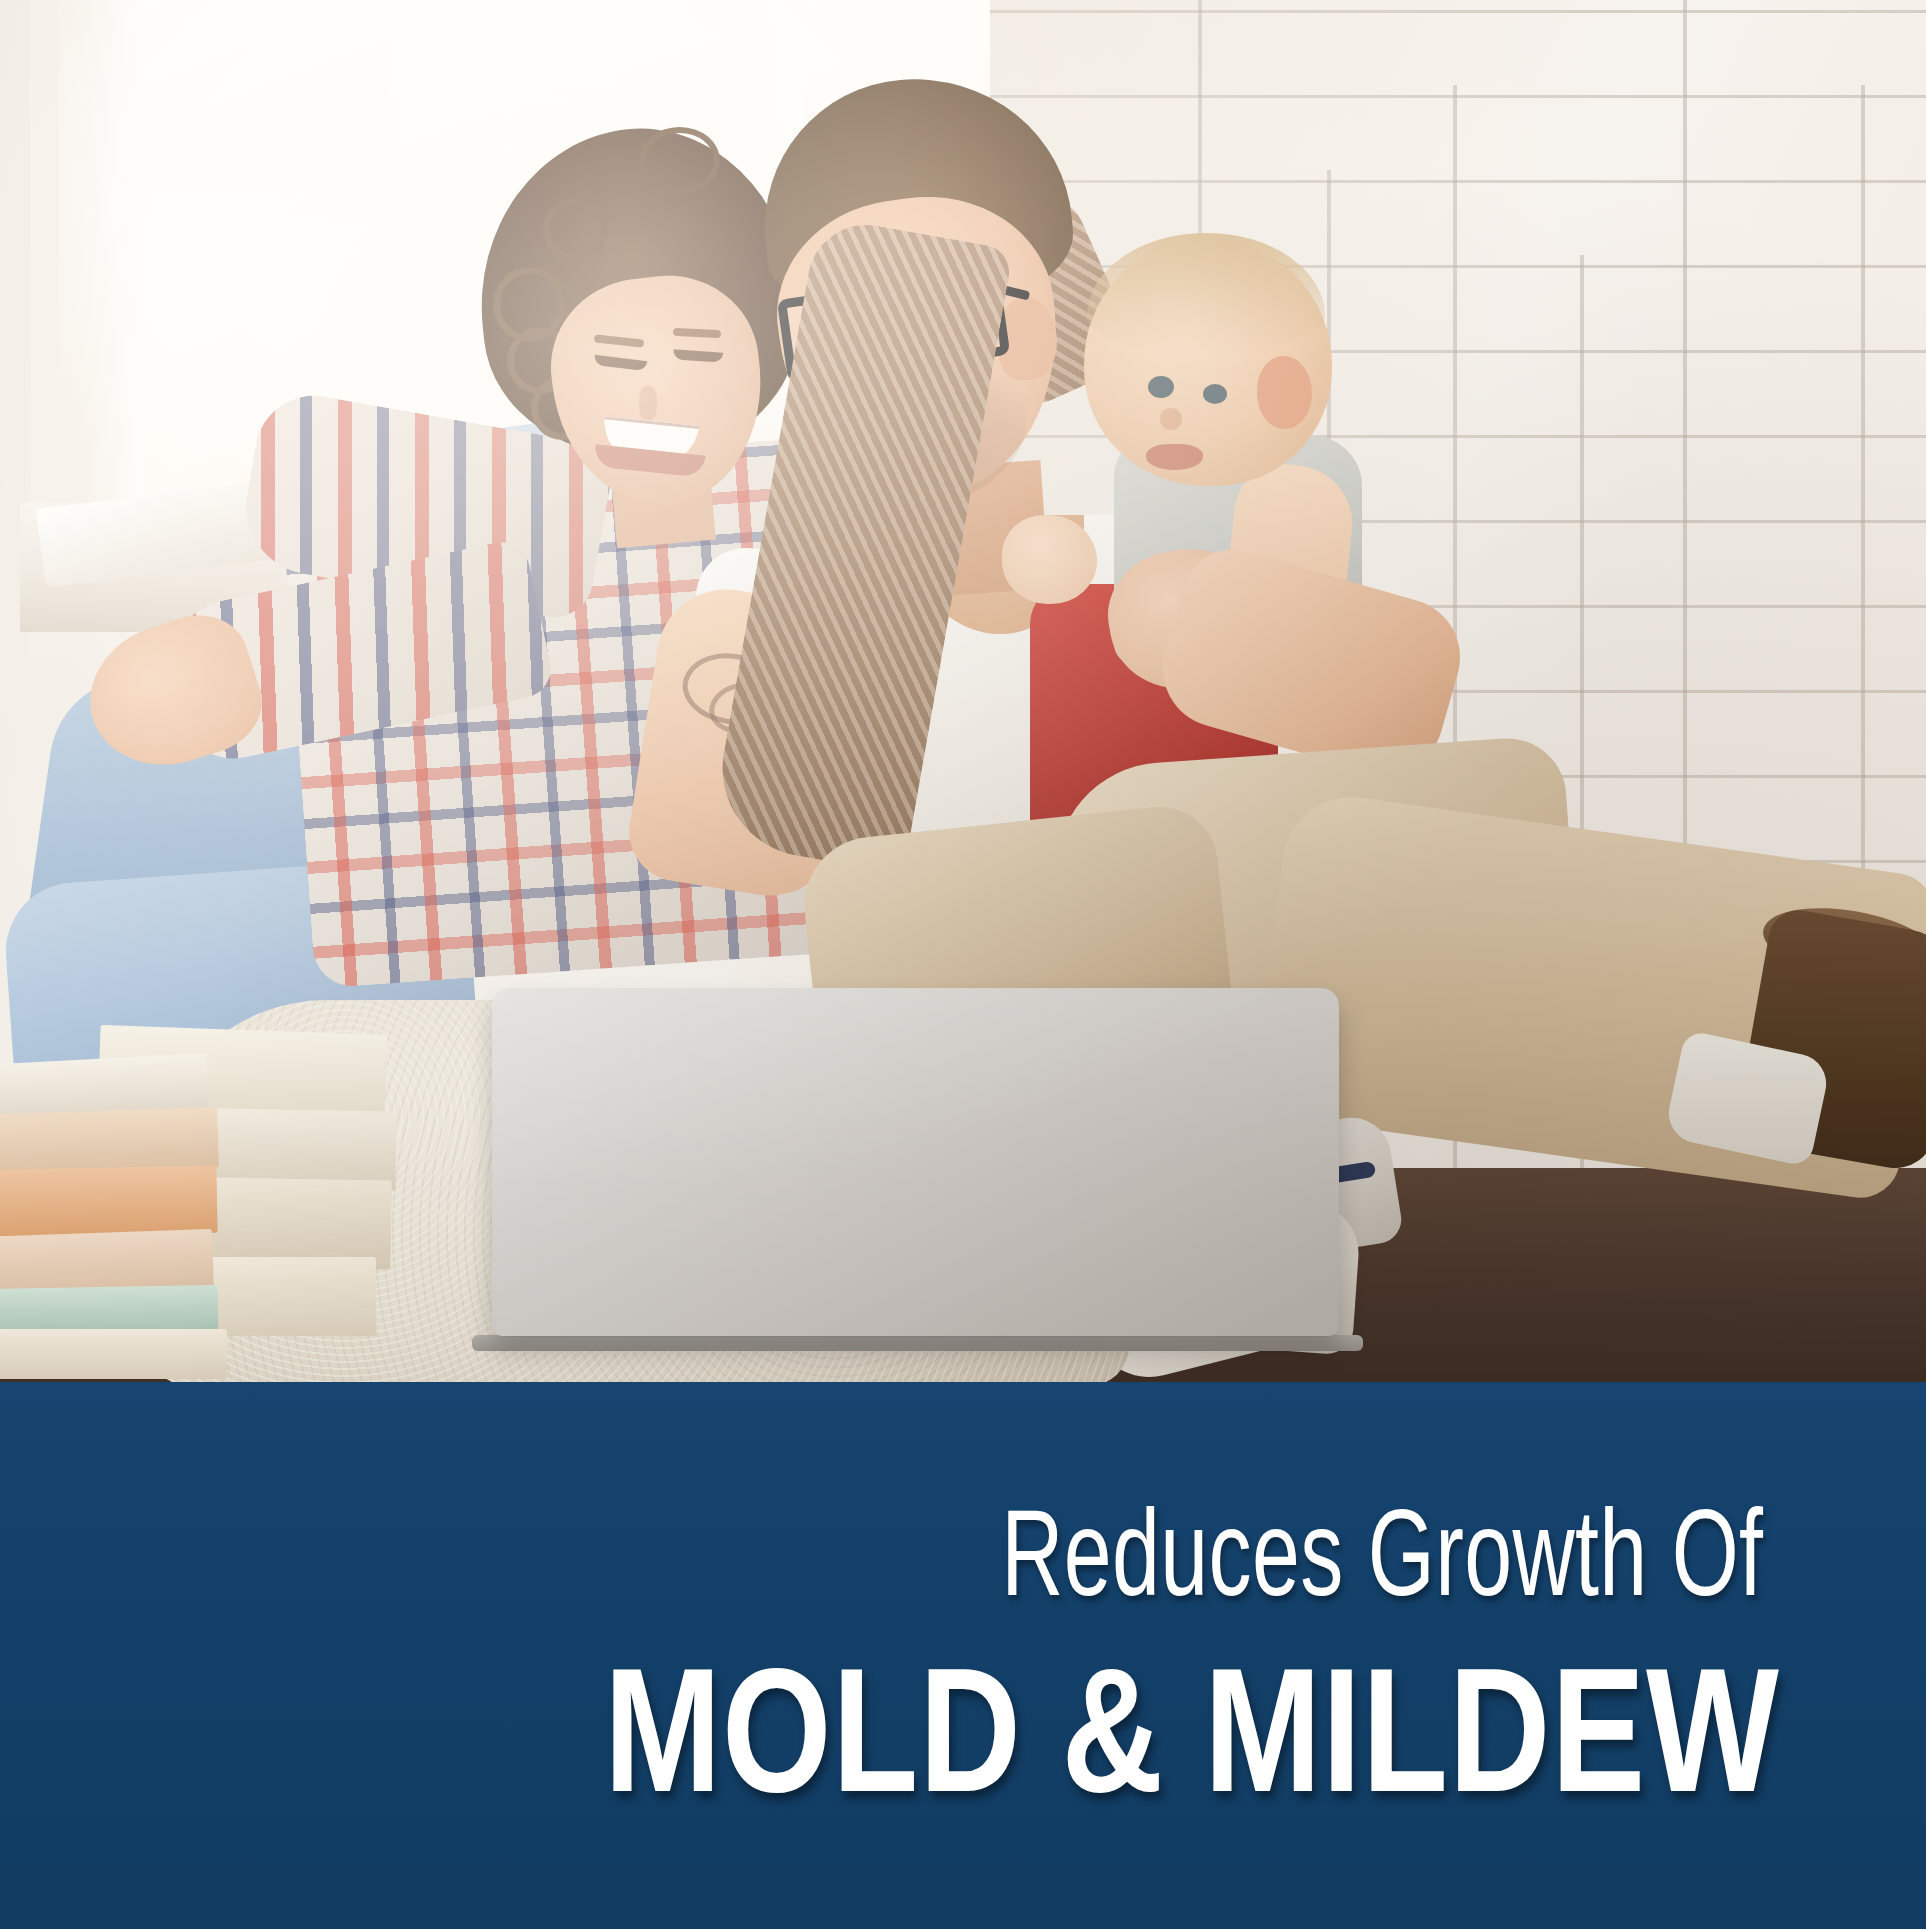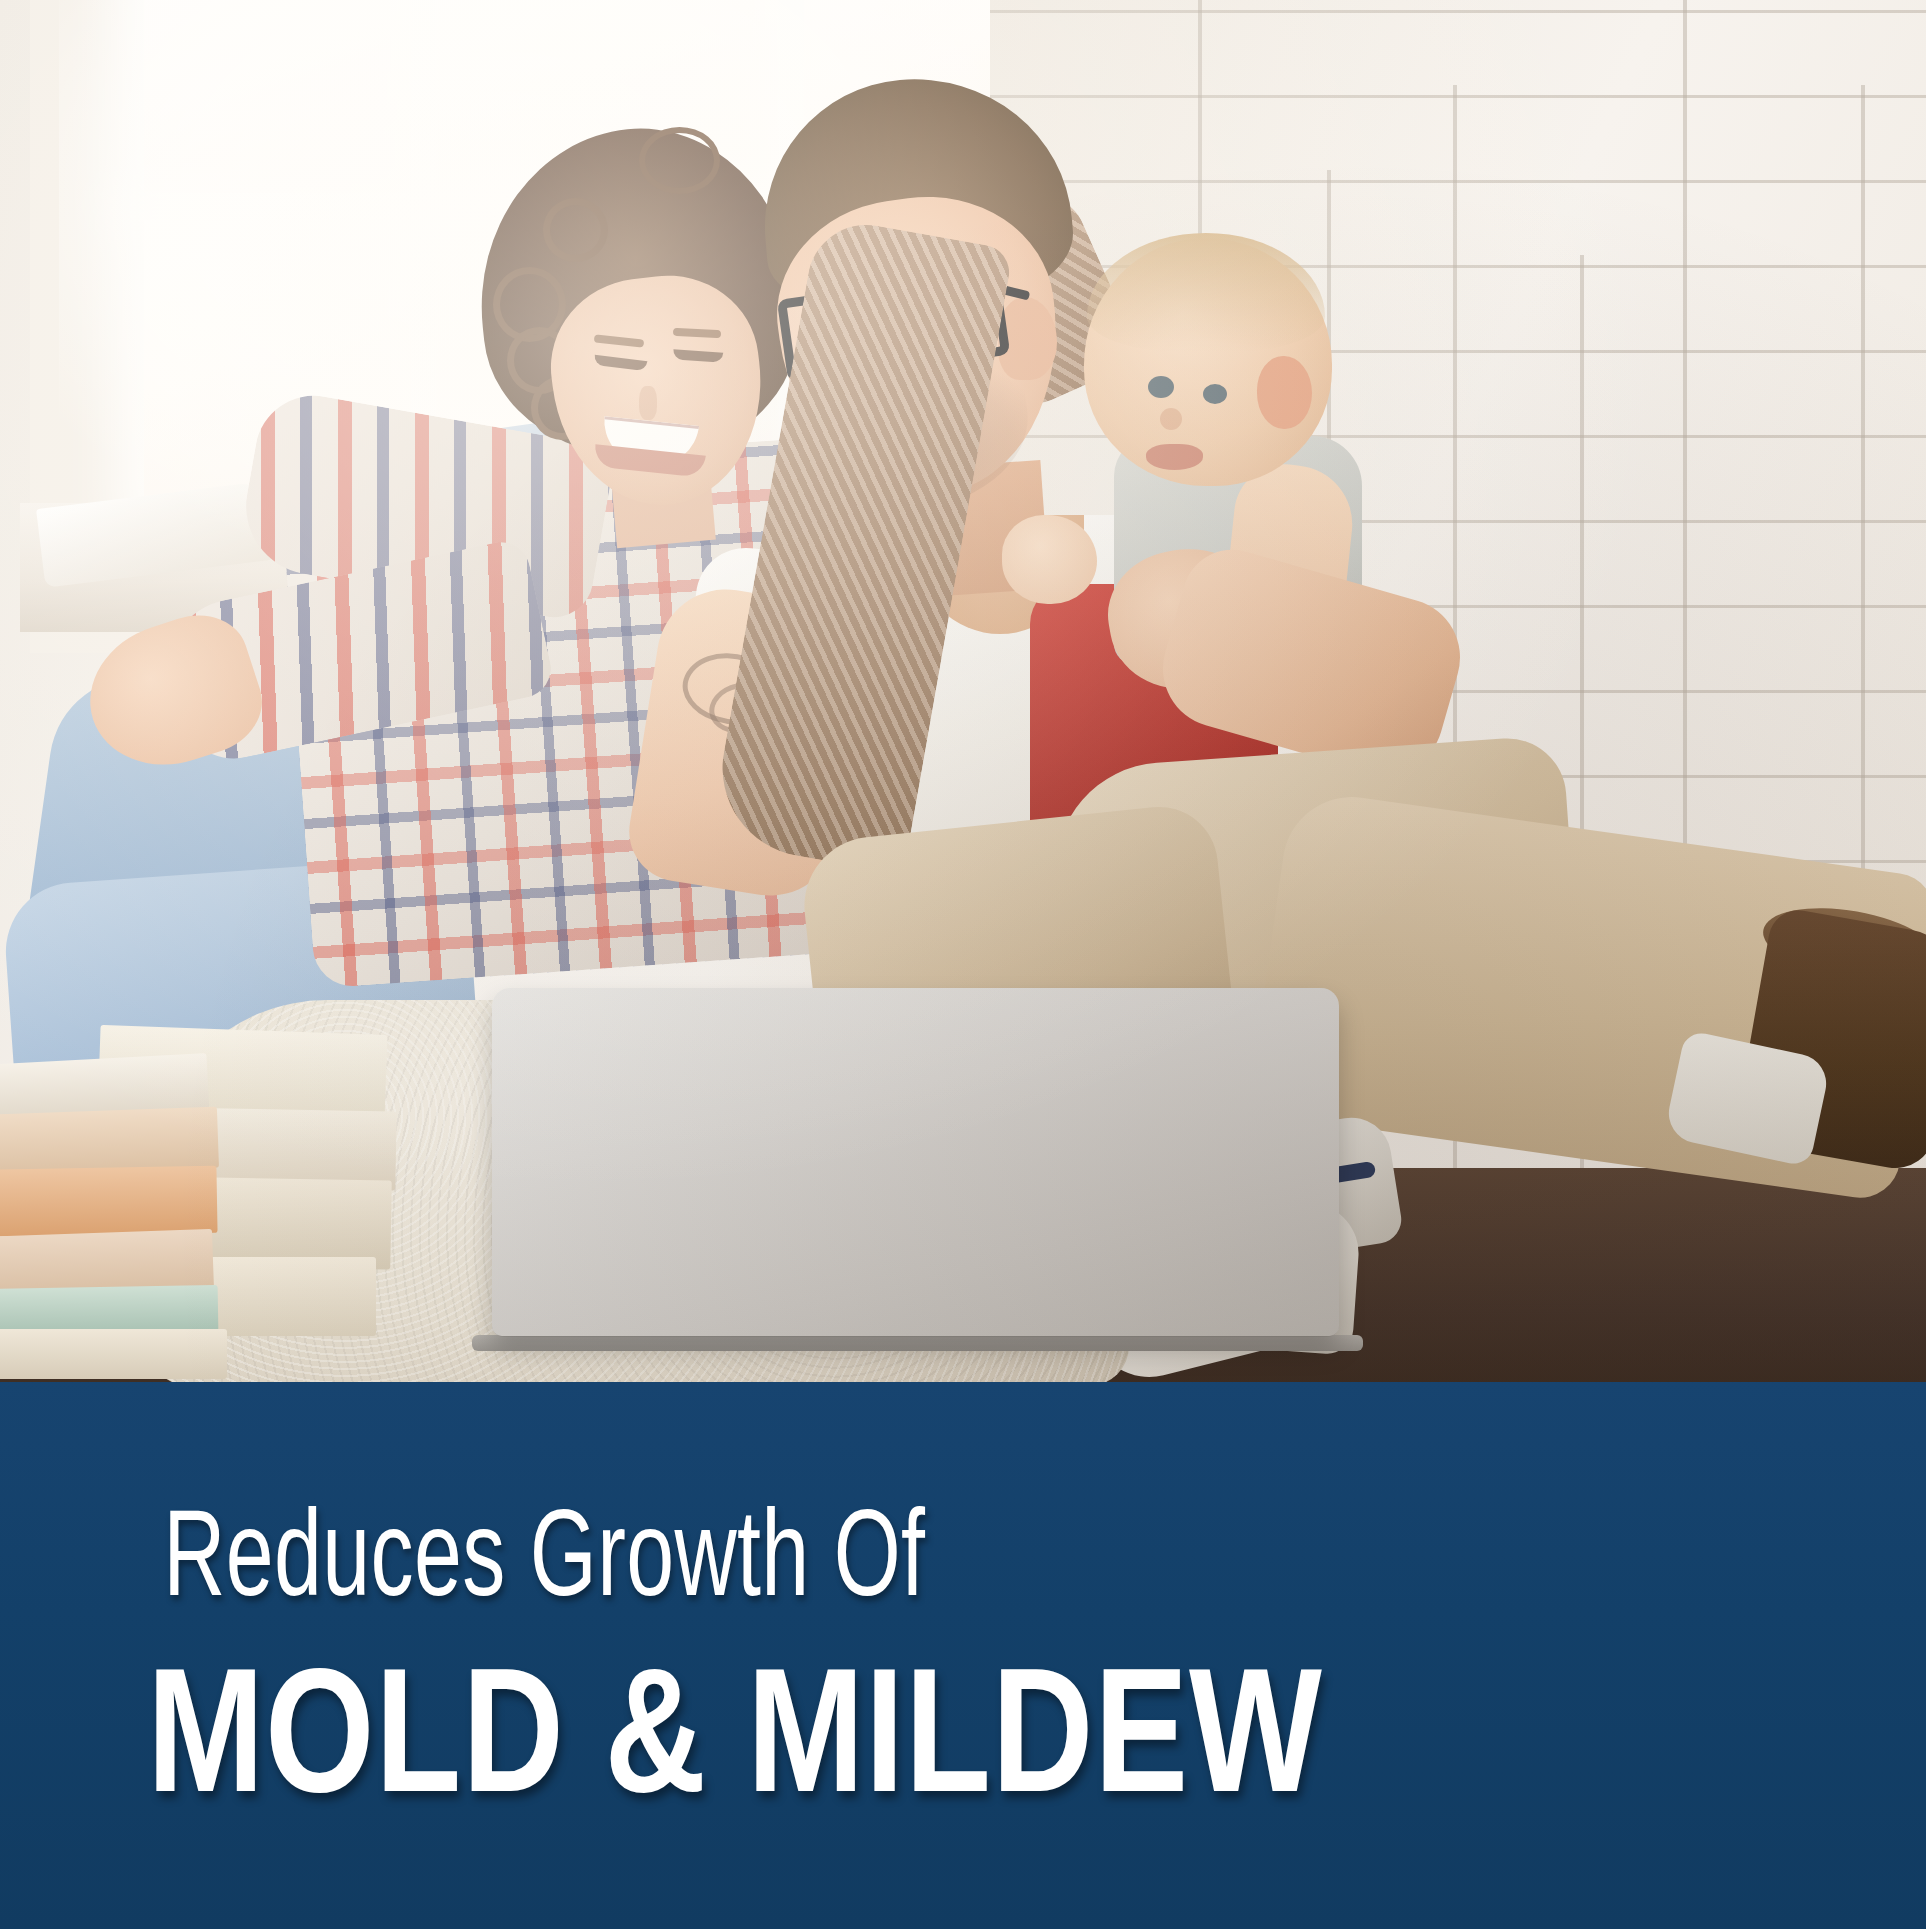--- a/index.html
+++ b/index.html
@@ -466,21 +466,21 @@
   
   #banner {
     position: absolute;
     left: 0;
     top: 1382px;
     width: 1927px;
     height: 547px;
     background: linear-gradient(180deg, #174470 0%, #134069 42%, #113B61 100%);
     display: flex;
     flex-direction: column;
-    align-items: flex-start;
+    align-items: flex-end;
     justify-content: flex-start;
     overflow: hidden;
   }
   #banner-line1 {
     margin-top: 109px;
     color: #ffffff;
     font-family: "Liberation Sans", sans-serif;
     font-size: 123px;
     line-height: 1.0;
     font-weight: 400;

